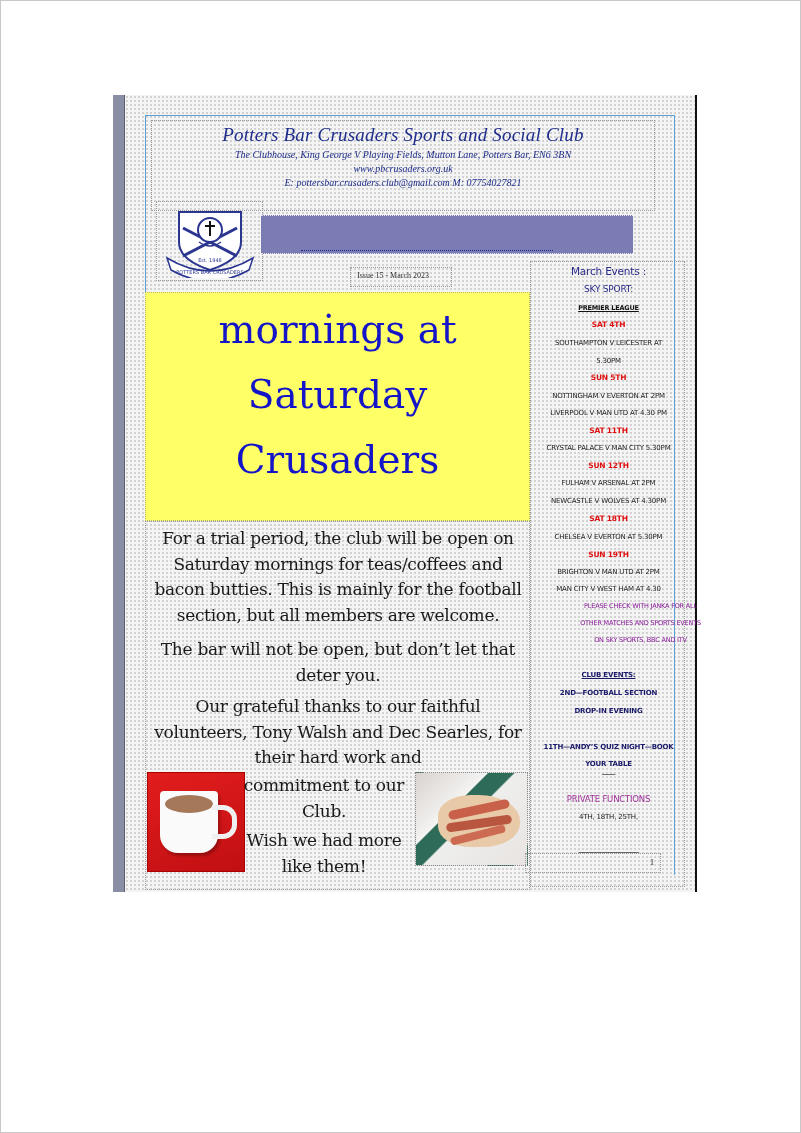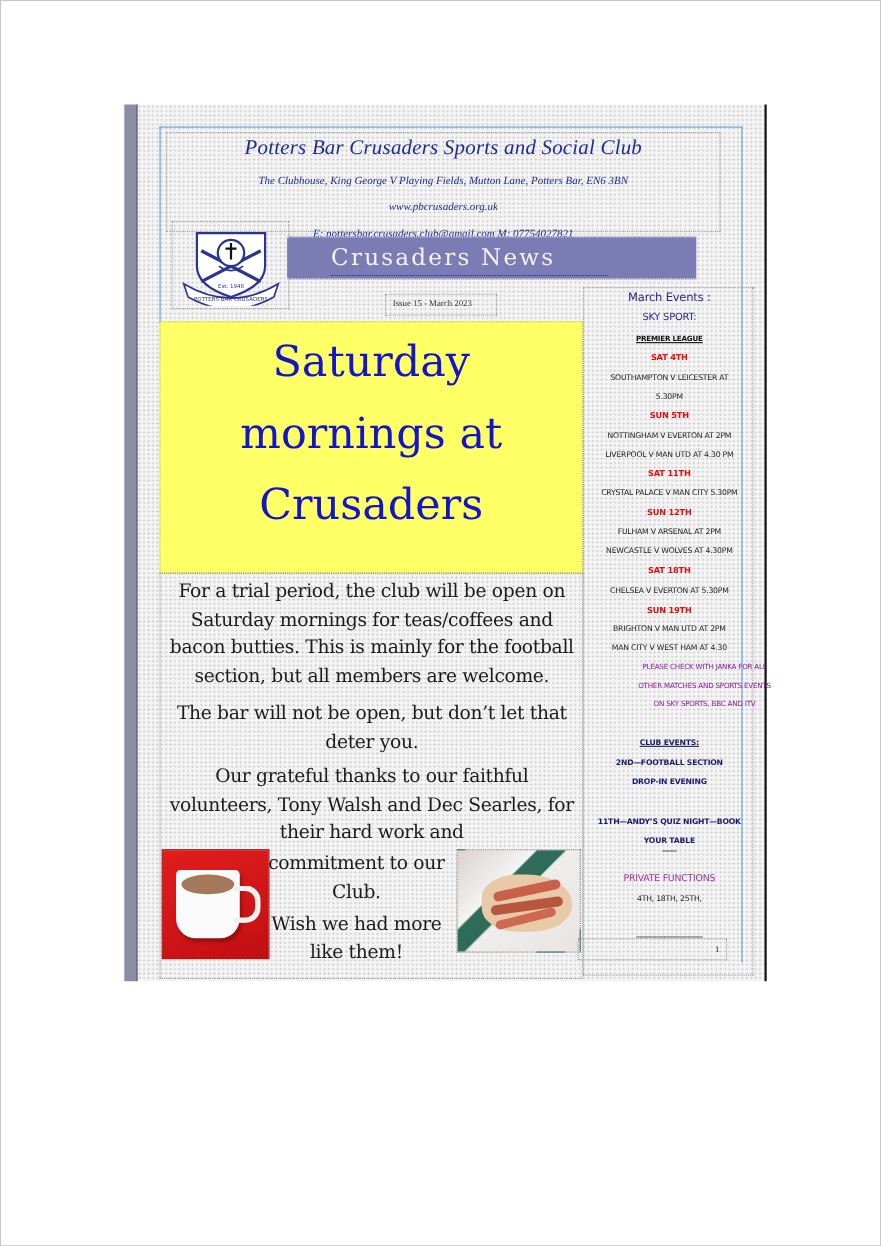--- a/index.html
+++ b/index.html
@@ -10,21 +10,21 @@
     background-image: radial-gradient(#d2d2d2 0.8px, transparent 0.9px);
     background-size:4px 4px; }
   .page-leftbar { position:absolute; left:0; top:0; width:11px; height:100%; background:#8a8ea4; border-right:1px solid #5a5d70; }
   .page-rightedge { position:absolute; right:-2px; top:0; width:2px; height:100%; background:#111; }
   .blue-h { position:absolute; left:32px; top:20px; width:530px; height:1px; background:#5aa0d8; }
   .blue-v-left { position:absolute; left:32px; top:20px; width:1px; height:180px; background:#5aa0d8; }
   .blue-v-right { position:absolute; left:561px; top:20px; width:1px; height:760px; background:#5aa0d8; }
   .dotbox { position:absolute; border:1px dotted #9a9a9a; box-sizing:border-box; }
   .masthead { left:38px; top:25px; width:504px; height:91px; text-align:center; color:#1e2d8c; font-style:italic; }
   .mh-title { font-family:"Liberation Serif", serif; font-size:19px; margin-top:3px; letter-spacing:0.2px; }
-  .mh-line { font-size:10px; margin-top:13px; }
+  .mh-line { font-size:10px; margin-top:3px; }
   .logo-box { left:43px; top:106px; width:107px; height:80px; }
   .logo { position:absolute; left:4px; top:4px; width:98px; height:72px; }
   .newsbar { position:absolute; left:148px; top:120px; width:372px; height:37px; background:#7c7cb4; border-top:1px dotted #e8e8f0; border-bottom:1px dotted #e8e8f0; }
   .newsbar span { position:absolute; left:40px; top:6px; font-family:"DejaVu Serif", serif; font-size:21px; letter-spacing:2px; color:#f2f2f8; }
   .newsbar .uline { position:absolute; left:40px; top:34px; width:252px; border-bottom:1px dotted #1e2d8c; }
   .issue { left:237px; top:172px; width:102px; height:20px; font-size:8px; color:#333; padding:3px 0 0 6px; }
   .yellow { position:absolute; left:32px; top:197px; width:385px; height:229px; background:#ffff66; border:1px dotted #b8b870; box-sizing:border-box; text-align:center; color:#1414c8; font-family:"DejaVu Serif", serif; font-size:39px; line-height:65px; padding-top:4px; }
   .article { left:32px; top:426px; width:385px; height:369px; }
   .article p { margin:0; text-align:center; font-size:17px; line-height:25.5px; color:#1a1a1a; font-family:"DejaVu Serif", serif; letter-spacing:-0.3px; }
   .art-a { position:absolute; left:2px; top:4px; width:380px; }
@@ -80,29 +80,28 @@
       <line x1="49" y1="15" x2="49" y2="30" stroke="#111" stroke-width="2"></line>
       <line x1="44" y1="20" x2="54" y2="20" stroke="#111" stroke-width="2"></line>
       <path d="M38 36 Q49 44 60 36" fill="none" stroke="#2a3590" stroke-width="1.5"></path>
       <path d="M6 52 Q49 78 92 52 L88 64 Q49 86 10 64 Z" fill="#fff" stroke="#2a3590" stroke-width="1.5"></path>
       <text x="49" y="56" font-size="5" text-anchor="middle" fill="#2a3590" font-family="DejaVu Sans, sans-serif">Est. 1948</text>
       <text x="49" y="68" font-size="5" text-anchor="middle" fill="#2a3590" font-family="DejaVu Sans, sans-serif">POTTERS BAR CRUSADERS</text>
     </svg>
   </div>
 
   <div class="newsbar">
-    <span>Crusaders News</span>
     <div class="uline"></div>
   </div>
 
   <div class="dotbox issue">Issue 15 -  March 2023</div>
 
   <div class="yellow">
+    <div>mornings at</div>
     <div>Saturday</div>
-    <div>mornings at</div>
     <div>Crusaders</div>
   </div>
 
   <div class="dotbox article">
     <p class="art-a">For a trial period, the club will be open on Saturday mornings for teas/coffees and bacon butties.  This is mainly for the football section, but all members are welcome.</p>
     <p class="art-b">The bar will not be open, but don’t let that deter you.</p>
     <p class="art-c">Our grateful thanks to our faithful volunteers, Tony Walsh and Dec Searles, for their hard work and</p>
     <div class="cup">
       <div class="mug"></div>
         <div class="tea"></div>

